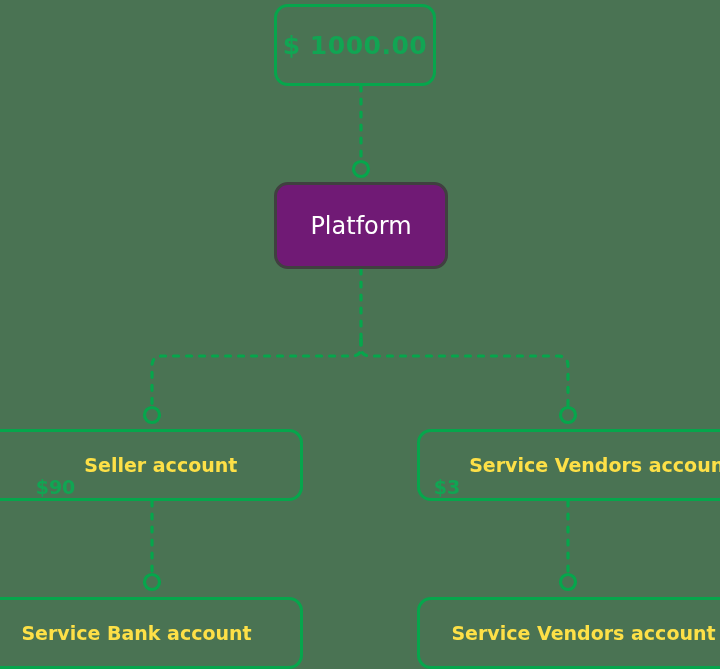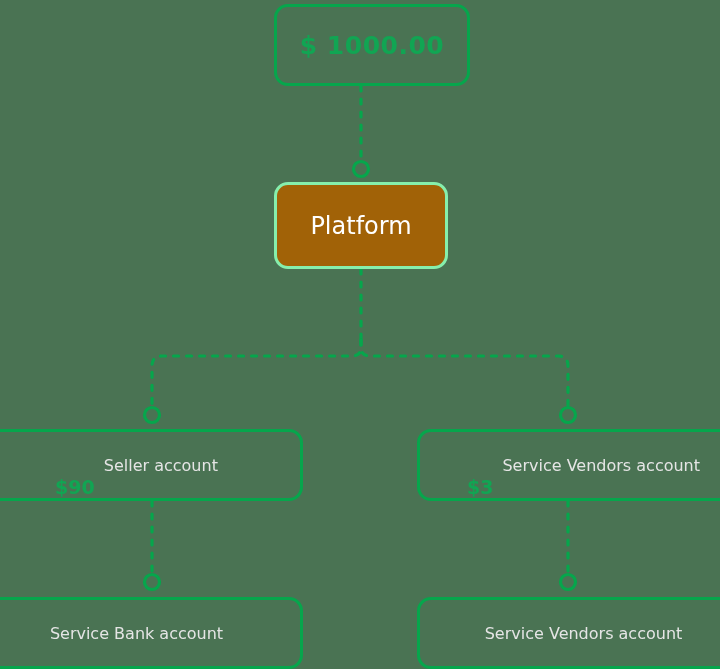--- a/index.html
+++ b/index.html
@@ -41,22 +41,22 @@
   }
 
   
   .node.outlined {
     border: 3px solid #06a64c;
     background: transparent;
   }
 
   
   .node.filled {
-    background: #a16207;
-    border: 3px solid #86efac;
+    background: #701a75;
+    border: 3px solid #404040;
   }
 
   .amount-top {
     color: #11a553;
     font-size: 25px;
     font-weight: 700;
     letter-spacing: 0.5px;
   }
 
   .platform-label {
@@ -67,27 +67,27 @@
 
   .amount-inline {
     color: #11a553;
     font-size: 19px;
     font-weight: 700;
     margin-right: 9px;
     margin-top: 44px;
   }
 
   .node-label-dark {
-    color: #e5e5e5;
-    font-size: 16px;
-    font-weight: 400;
+    color: #fde047;
+    font-size: 19px;
+    font-weight: 700;
   }
 
   
-  #node-total      { left: 274px; top: 4px;   width: 196px; height: 82px; }
+  #node-total      { left: 274px; top: 4px;   width: 162px; height: 82px; }
   #node-platform   { left: 274px; top: 182px; width: 174px; height: 87px; }
   #node-seller     { left: -30px; top: 429px; width: 333px; height: 72px; }
   #node-vendors    { left: 417px; top: 429px; width: 333px; height: 72px; }
   #node-sellerbank { left: -30px; top: 597px; width: 333px; height: 72px; }
   #node-vendoracct { left: 417px; top: 597px; width: 333px; height: 72px; }
 </style>
 </head>
 <body>
 
 <div id="stage">

